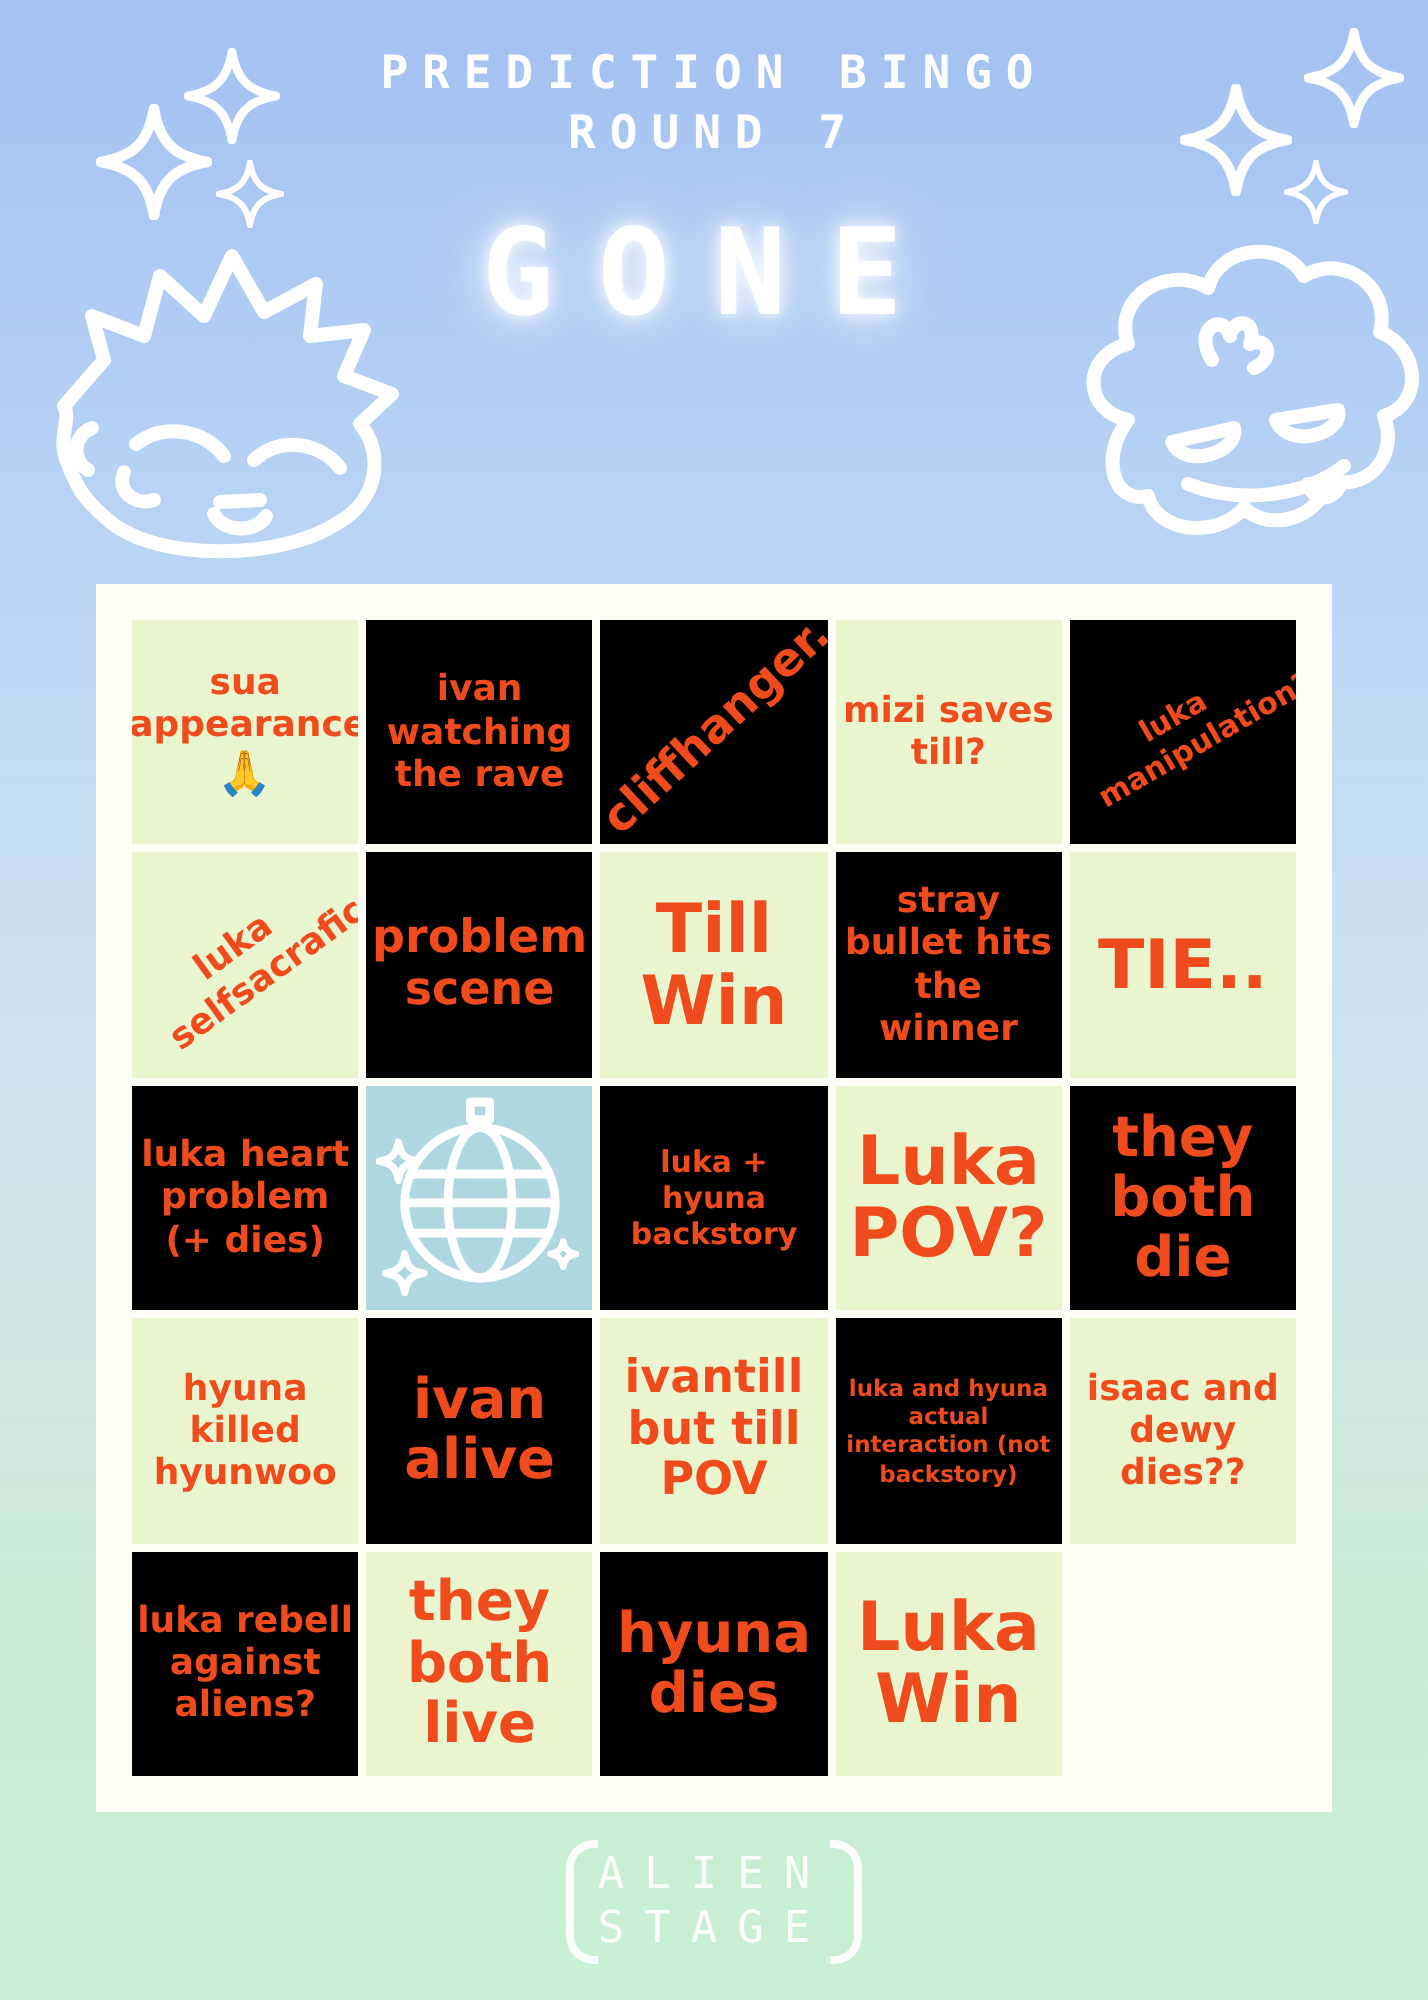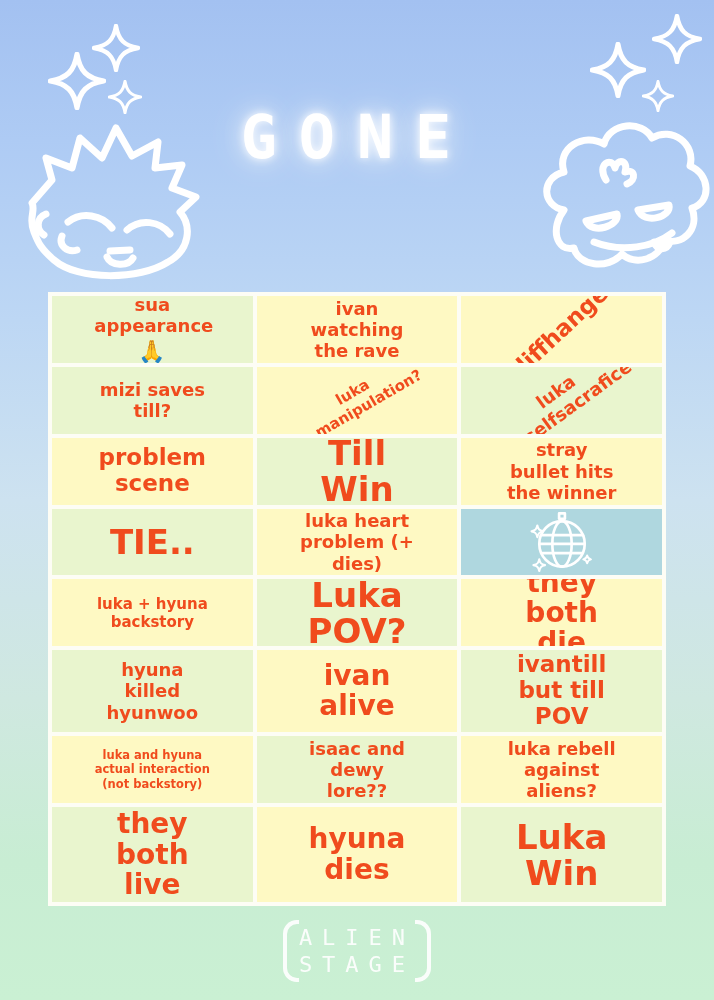--- a/index.html
+++ b/index.html
@@ -34,31 +34,31 @@
   .sparkles{position:absolute;}
   .sparkles-left{left:34px;top:22px;width:120px;height:95px;}
   .sparkles-right{left:588px;top:12px;width:120px;height:100px;}
   .doodle{position:absolute;}
   .doodle-left{left:10px;top:118px;width:208px;height:168px;}
   .doodle-right{left:526px;top:114px;width:184px;height:172px;}
   
   .grid{
     position:absolute;left:48px;top:292px;
     width:618px;height:614px;box-sizing:border-box;
-    background:#fdfdf5;padding:4px;
-    display:grid;grid-template-columns:repeat(3,1fr);grid-template-rows:repeat(5,1fr);
+    background:#fdfdf5;padding:18px;
+    display:grid;grid-template-columns:repeat(5,1fr);grid-template-rows:repeat(5,1fr);
     gap:4px;
   }
   .cell{
     display:flex;flex-direction:column;align-items:center;justify-content:center;
     text-align:center;color:#f04b1d;font-weight:700;
     padding:2px;box-sizing:border-box;overflow:hidden;
   }
   .tone-g{background:#e9f5ce;}
-  .tone-b{background:#fef9c3;}
+  .tone-b{background:#000000;}
   .tone-c{background:#afd7df;}
   .size-xs{font-size:11.5px;line-height:1.25;}
   .size-sm{font-size:15px;line-height:1.2;}
   .size-md{font-size:18px;line-height:1.18;}
   .size-ml{font-size:23px;line-height:1.12;}
   .size-lg{font-size:28px;line-height:1.08;}
   .size-xl{font-size:34px;line-height:1.06;}
   .cell > span{display:inline-block;max-width:116px;}
   .rot-a > span{transform:rotate(-30deg);max-width:104px;}
   .rot-b > span{transform:rotate(-36deg);max-width:104px;}
@@ -84,20 +84,24 @@
 <svg width="0" height="0" style="position:absolute">
   <defs>
     <symbol id="spark" viewBox="0 0 100 100">
       <path d="M50,4 C55,33 67,45 96,50 C67,55 55,67 50,96 C45,67 33,55 4,50 C33,45 45,33 50,4 Z" fill="none" stroke="#ffffff" stroke-width="9" stroke-linejoin="round"></path>
     </symbol>
   </defs>
 </svg>
 
 <div class="poster">
 
+  <div class="header">
+    <div class="h-line1">PREDICTION BINGO</div>
+    <div class="h-line2">ROUND 7</div>
+  </div>
 
   <svg class="sparkles sparkles-left" viewBox="0 0 120 95">
     <use href="#spark" x="14" y="30" width="58" height="58"></use>
     <use href="#spark" x="58" y="2" width="48" height="48"></use>
     <use href="#spark" x="74" y="58" width="34" height="34"></use>
   </svg>
   <svg class="sparkles sparkles-right" viewBox="0 0 120 100">
     <use href="#spark" x="2" y="30" width="56" height="56"></use>
     <use href="#spark" x="64" y="2" width="50" height="50"></use>
     <use href="#spark" x="54" y="68" width="32" height="32"></use>
@@ -193,21 +197,21 @@
         <span>ivan alive</span>
       </div>
     <div class="cell tone-g size-ml">
         <span>ivantill but till POV</span>
       </div>
     <div class="cell tone-b size-xs">
         <span>luka and hyuna actual interaction (not backstory)</span>
       </div>
 
     <div class="cell tone-g size-md">
-        <span>isaac and dewy lore??</span>
+        <span>isaac and dewy dies??</span>
       </div>
     <div class="cell tone-b size-md">
         <span>luka rebell against aliens?</span>
       </div>
     <div class="cell tone-g size-lg">
         <span>they both live</span>
       </div>
     <div class="cell tone-b size-lg">
         <span>hyuna dies</span>
       </div>

